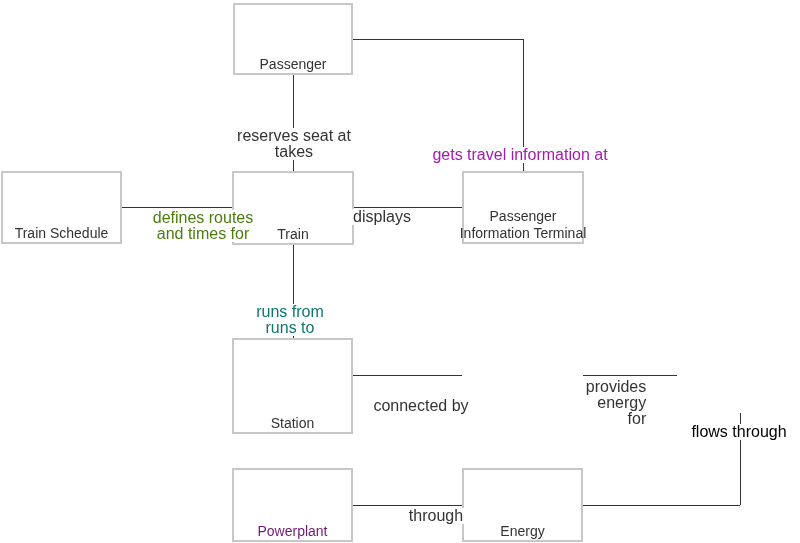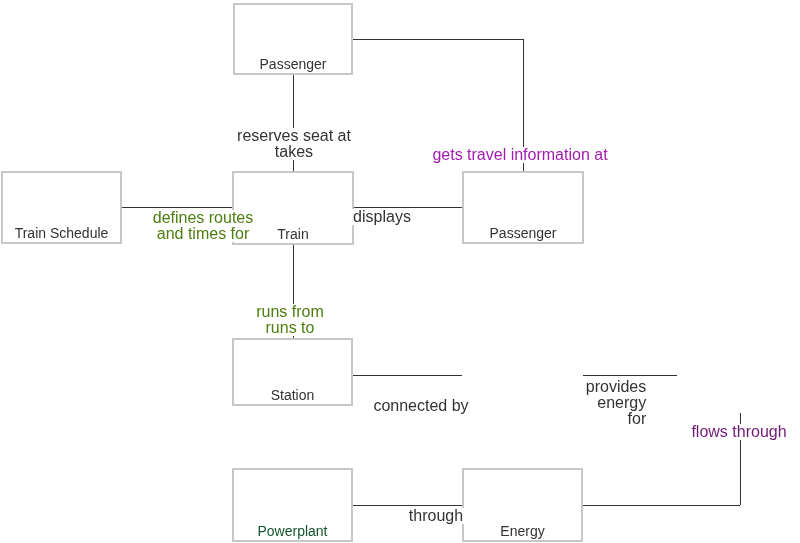--- a/index.html
+++ b/index.html
@@ -72,55 +72,56 @@
       <div class="node-line">Passenger</div>
     </div>
     <div class="node" style="left: 232px; top: 171px; width: 122px; height: 74px; background: rgb(255, 255, 255); border-color: rgb(199, 199, 199); color: rgb(51, 51, 51);">
       <div class="node-line">Train</div>
     </div>
     <div class="node" style="left: 1px; top: 171px; width: 121px; height: 73px; background: rgb(255, 255, 255); border-color: rgb(199, 199, 199); color: rgb(51, 51, 51);">
       <div class="node-line">Train Schedule</div>
     </div>
     <div class="node" style="left: 462px; top: 171px; width: 122px; height: 73px; background: rgb(255, 255, 255); border-color: rgb(199, 199, 199); color: rgb(51, 51, 51);">
       <div class="node-line">Passenger</div>
+      <div class="node-line">Information Terminal</div>
     </div>
-    <div class="node" style="left: 232px; top: 338px; width: 121px; height: 68px; background: rgb(255, 255, 255); border-color: rgb(199, 199, 199); color: rgb(51, 51, 51);">
+    <div class="node" style="left: 232px; top: 338px; width: 121px; height: 96px; background: rgb(255, 255, 255); border-color: rgb(199, 199, 199); color: rgb(51, 51, 51);">
       <div class="node-line">Station</div>
     </div>
-    <div class="node" style="left: 232px; top: 468px; width: 121px; height: 74px; background: rgb(255, 255, 255); border-color: rgb(199, 199, 199); color: #14532d;">
+    <div class="node" style="left: 232px; top: 468px; width: 121px; height: 74px; background: rgb(255, 255, 255); border-color: rgb(199, 199, 199); color: #701a75;">
       <div class="node-line">Powerplant</div>
     </div>
     <div class="node" style="left: 462px; top: 468px; width: 121px; height: 74px; background: rgb(255, 255, 255); border-color: rgb(199, 199, 199); color: rgb(51, 51, 51);">
       <div class="node-line">Energy</div>
     </div>
     <div class="edge-label" style="left: 294px; top: 144px; color: rgb(51, 51, 51);">
       <div class="lbl-line">reserves seat at</div>
       <div class="lbl-line">takes</div>
     </div>
     <div class="edge-label" style="left: 520px; top: 155px; color: #a21caf;">
       <div class="lbl-line">gets travel information at</div>
     </div>
     <div class="edge-label" style="left: 190px; top: 226px; color: #4d7c0f; margin-left: 13px;">
       <div class="lbl-line">defines routes</div>
       <div class="lbl-line">and times for</div>
     </div>
     <div class="edge-label" style="left: 382px; top: 217px; color: rgb(51, 51, 51);">
       <div class="lbl-line">displays</div>
     </div>
-    <div class="edge-label" style="left: 290px; top: 320px; color: #4d7c0f;">
+    <div class="edge-label" style="left: 290px; top: 320px; color: #0f766e;">
       <div class="lbl-line">runs from</div>
       <div class="lbl-line">runs to</div>
     </div>
     <div class="edge-label" style="left: 421px; top: 386px; color: rgb(51, 51, 51); margin-top: 20px;">
       <div class="lbl-line">connected by</div>
     </div>
     <div class="edge-label" style="left: 616px; top: 403px; color: rgb(51, 51, 51); text-align: right;">
       <div class="lbl-line">provides</div>
       <div class="lbl-line">energy</div>
       <div class="lbl-line">for</div>
     </div>
-    <div class="edge-label" style="left: 739px; top: 432px; color: #701a75;">
+    <div class="edge-label" style="left: 739px; top: 432px; color: #000000;">
       <div class="lbl-line">flows through</div>
     </div>
     <div class="edge-label" style="left: 436px; top: 516px; color: rgb(51, 51, 51);">
       <div class="lbl-line">through</div>
     </div>
   </div>
 
 </body></html>

